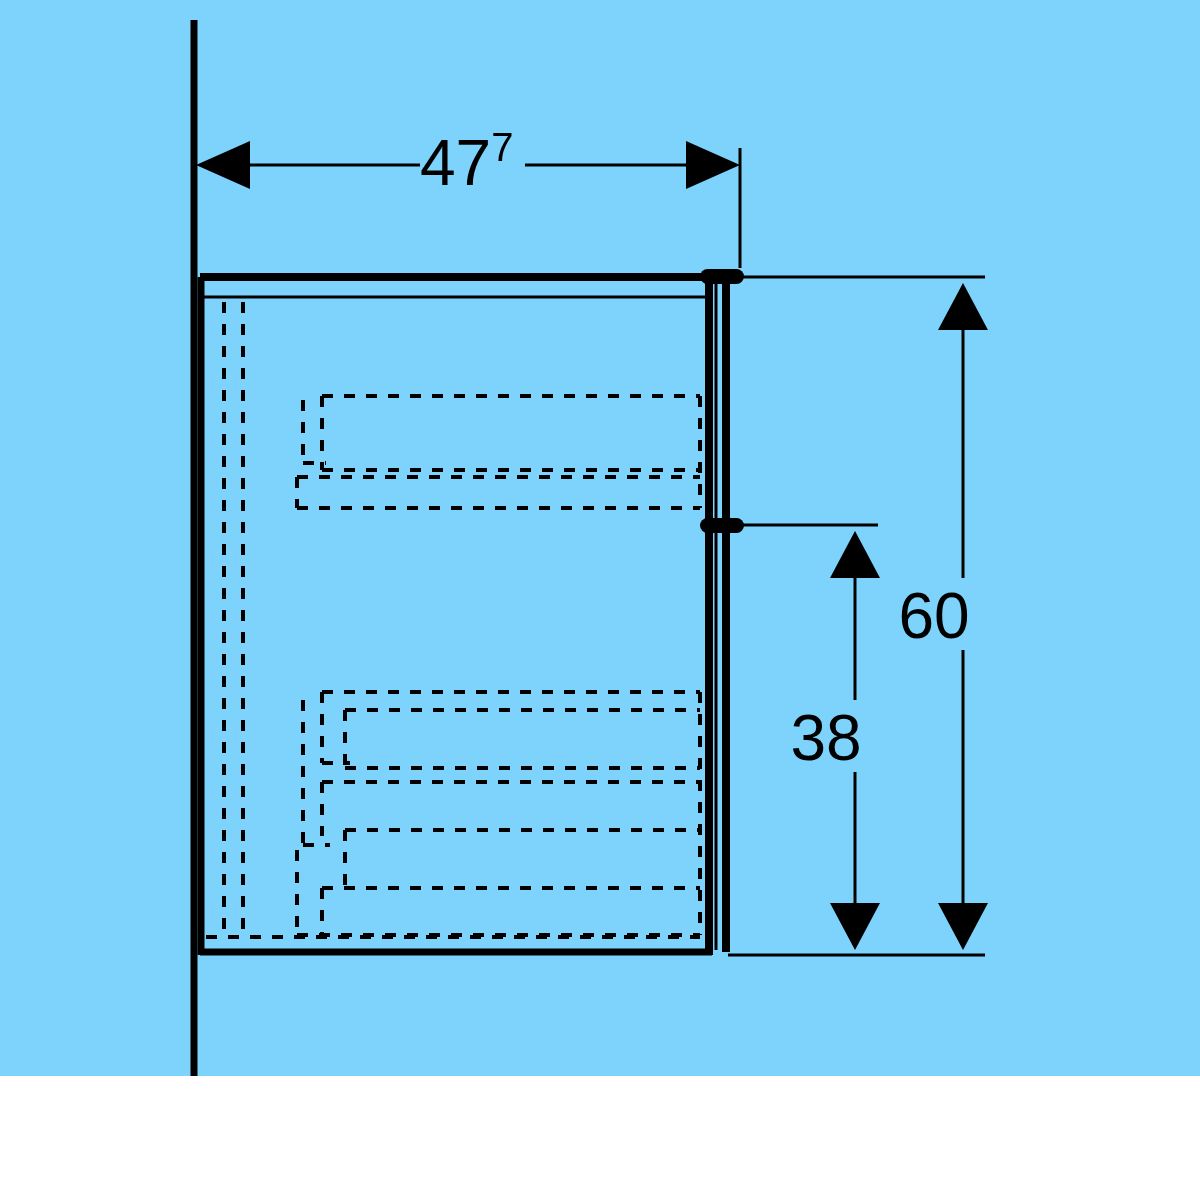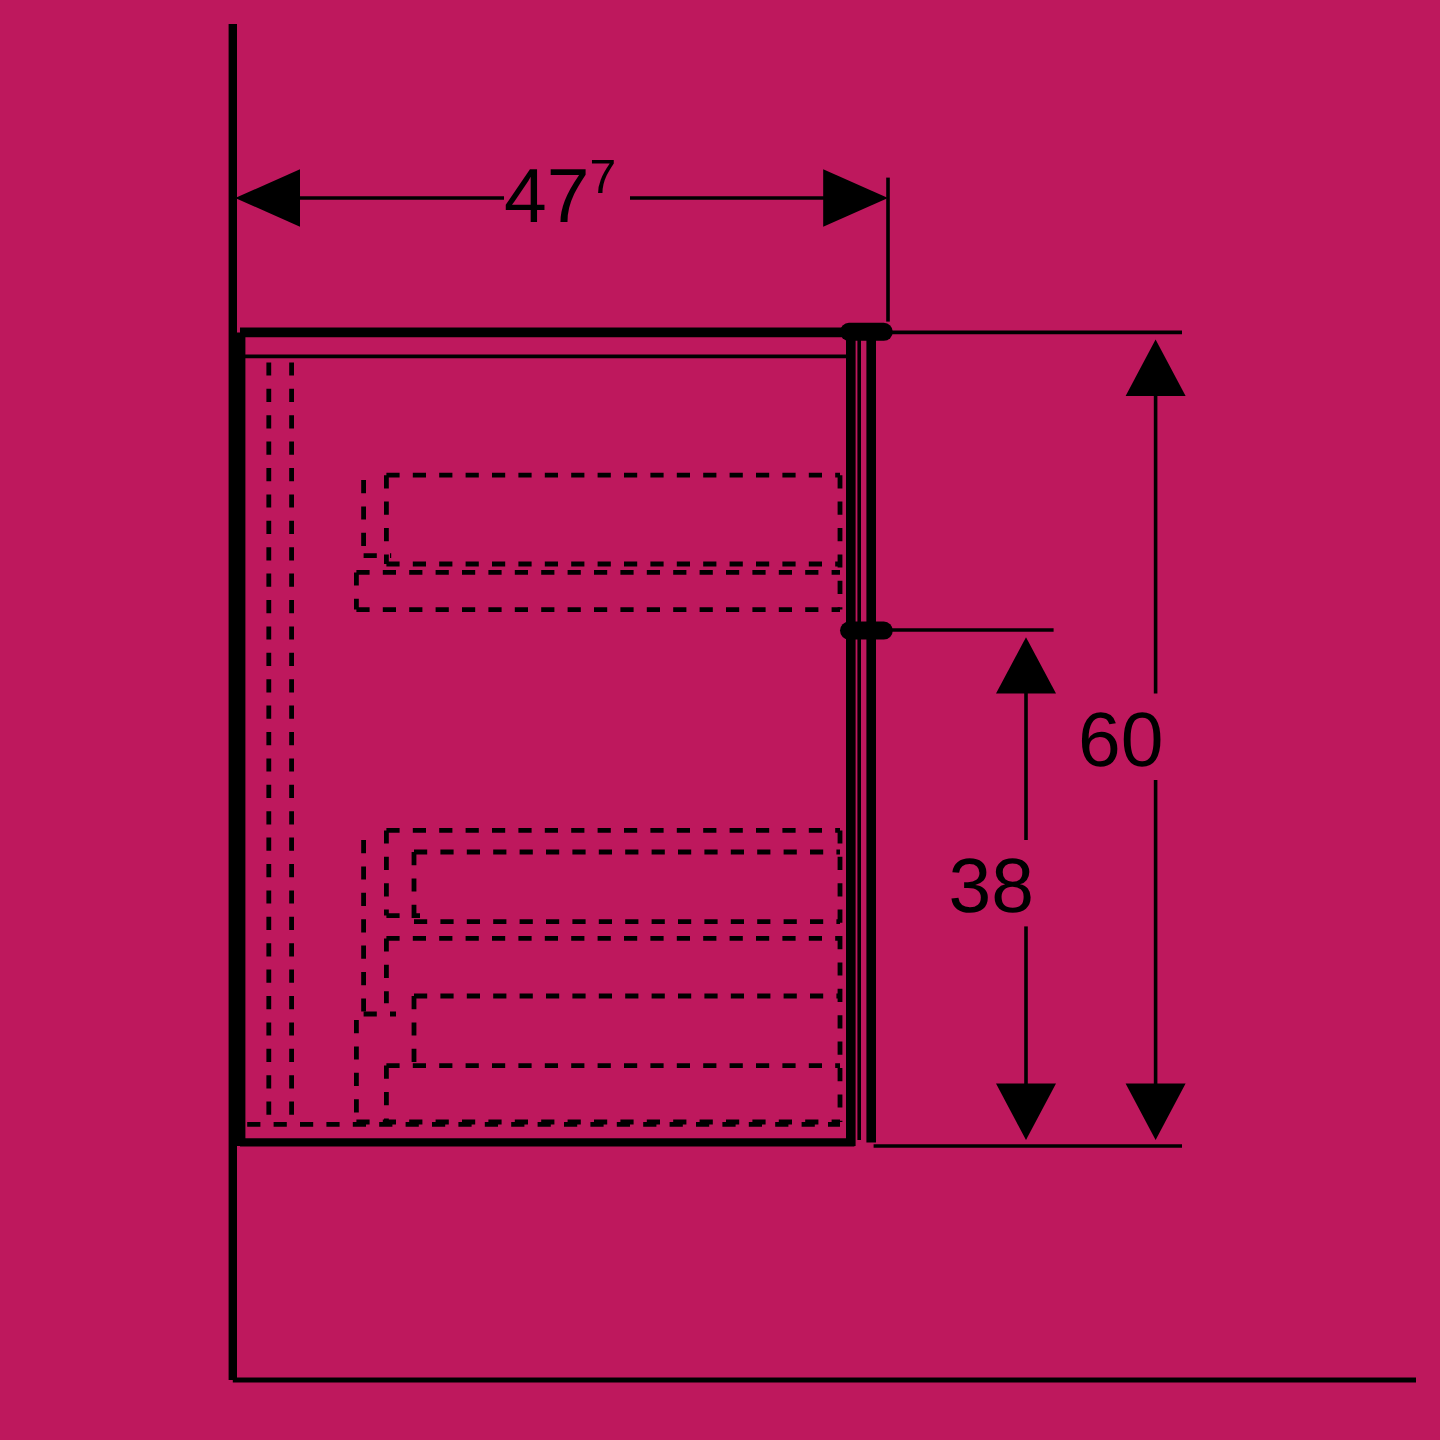--- a/index.html
+++ b/index.html
@@ -6,22 +6,22 @@
     margin: 0;
     padding: 0;
     background: #ffffff;
   }
   body {
     font-family: "Liberation Sans", sans-serif;
   }
   #stage {
     position: relative;
     width: 1200px;
-    height: 1200px;
-    background: #be185d;
+    height: 1076px;
+    background: #7dd3fc;
     overflow: hidden;
   }
   #drawing {
     position: absolute;
     top: 0;
     left: 0;
     width: 1200px;
     height: 1200px;
   }
   .dim-text {

